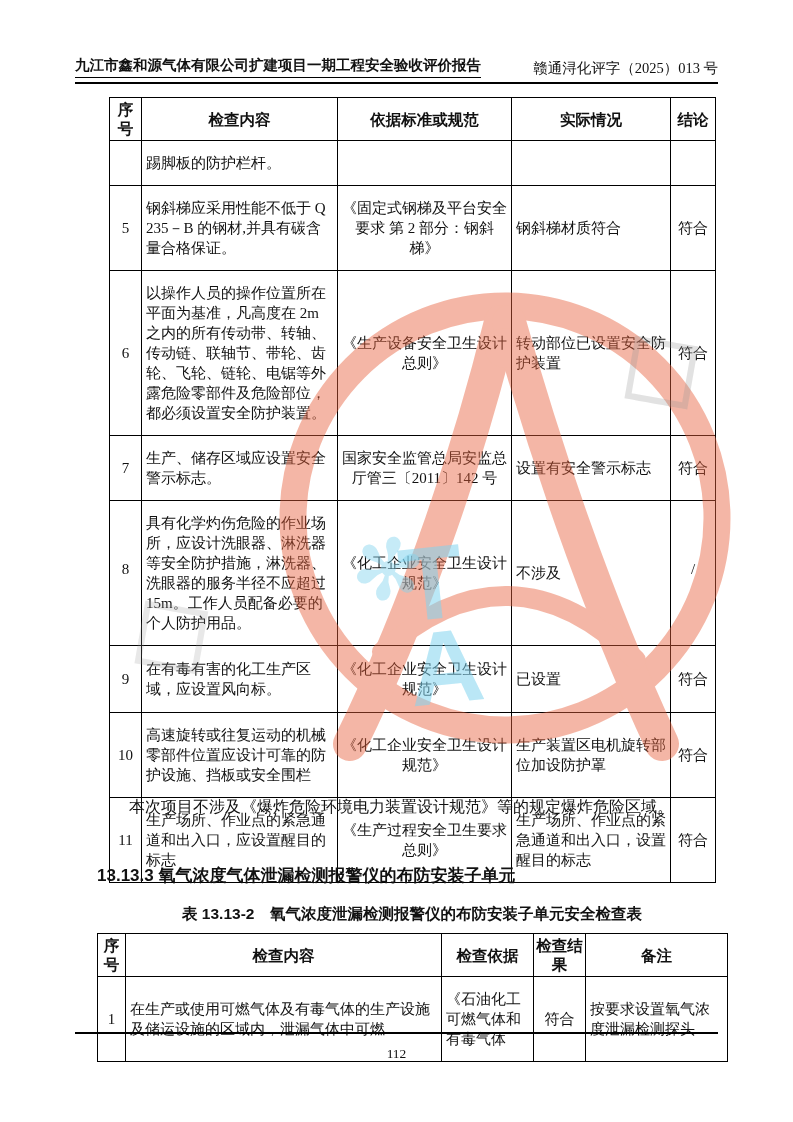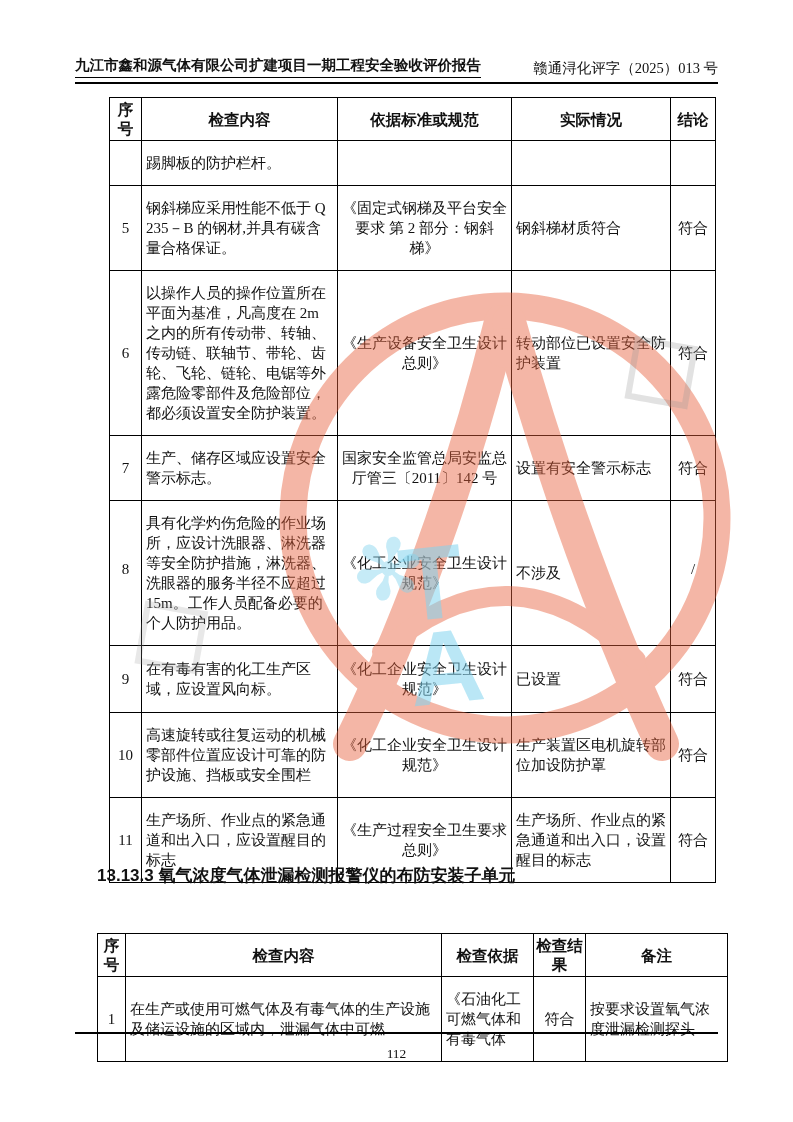--- a/index.html
+++ b/index.html
@@ -126,21 +126,23 @@
     <tr style="height:60px">
       <td class="c-no">11</td>
       <td class="c-content">生产场所、作业点的紧急通道和出入口，应设置醒目的标志</td>
       <td class="c-basis">《生产过程安全卫生要求总则》</td>
       <td class="c-actual">生产场所、作业点的紧急通道和出入口，设置醒目的标志</td>
       <td class="c-concl">符合</td>
     </tr>
   </tbody>
     </table>
 
+  <div class="para">本次项目不涉及《爆炸危险环境电力装置设计规范》等的规定爆炸危险区域。</div>
   <div class="h3">13.13.3 氧气浓度气体泄漏检测报警仪的布防安装子单元</div>
+  <div class="caption">表 13.13-2　氧气浓度泄漏检测报警仪的布防安装子单元安全检查表</div>
 
   <table class="doc t2">
     <colgroup>
         <col style="width:28px">
         <col style="width:316px">
         <col style="width:92px">
         <col style="width:52px">
         <col style="width:142px">
       </colgroup>
     <tbody>

